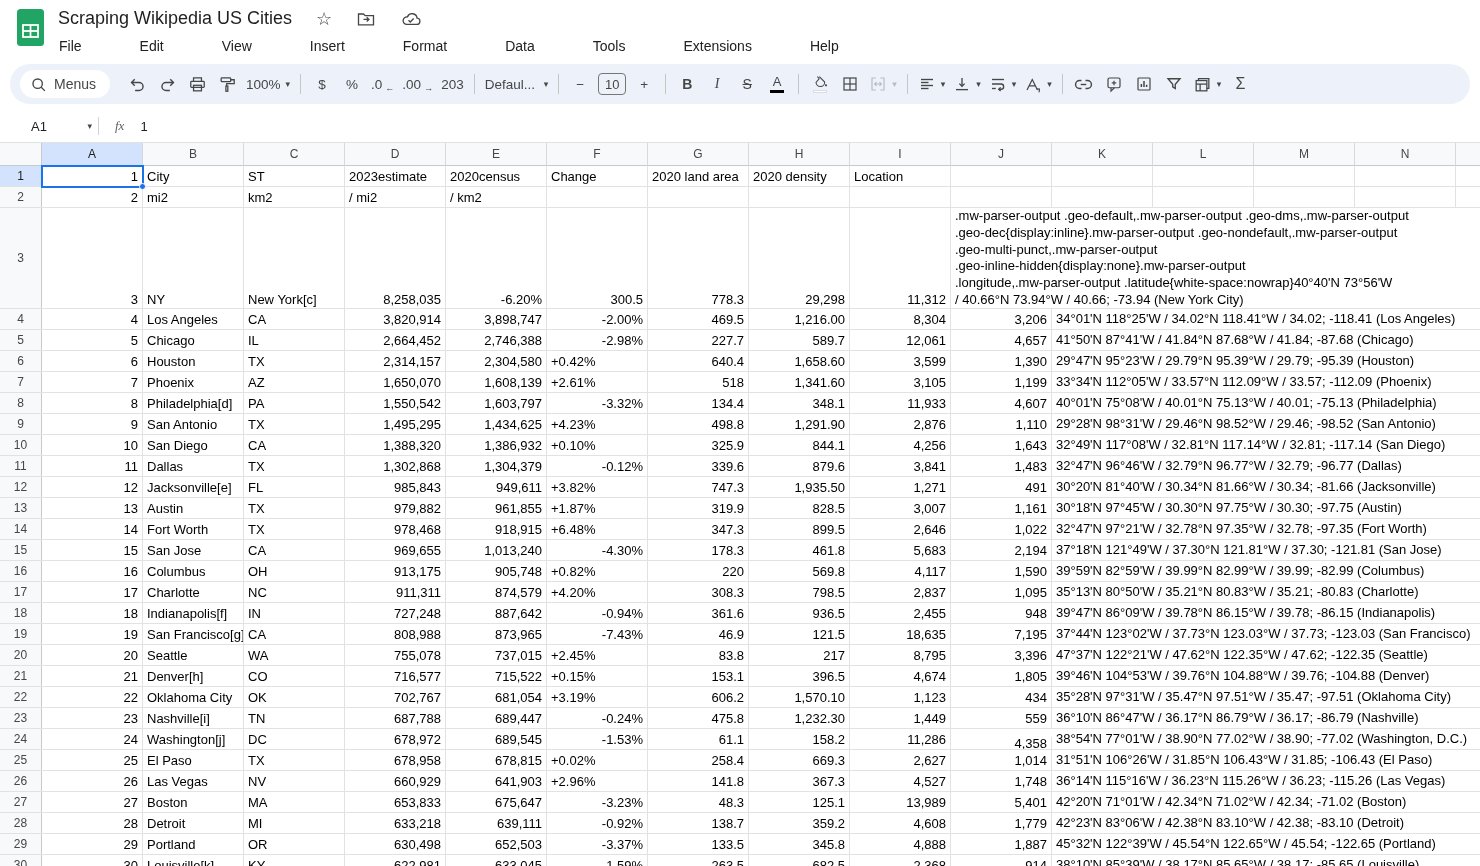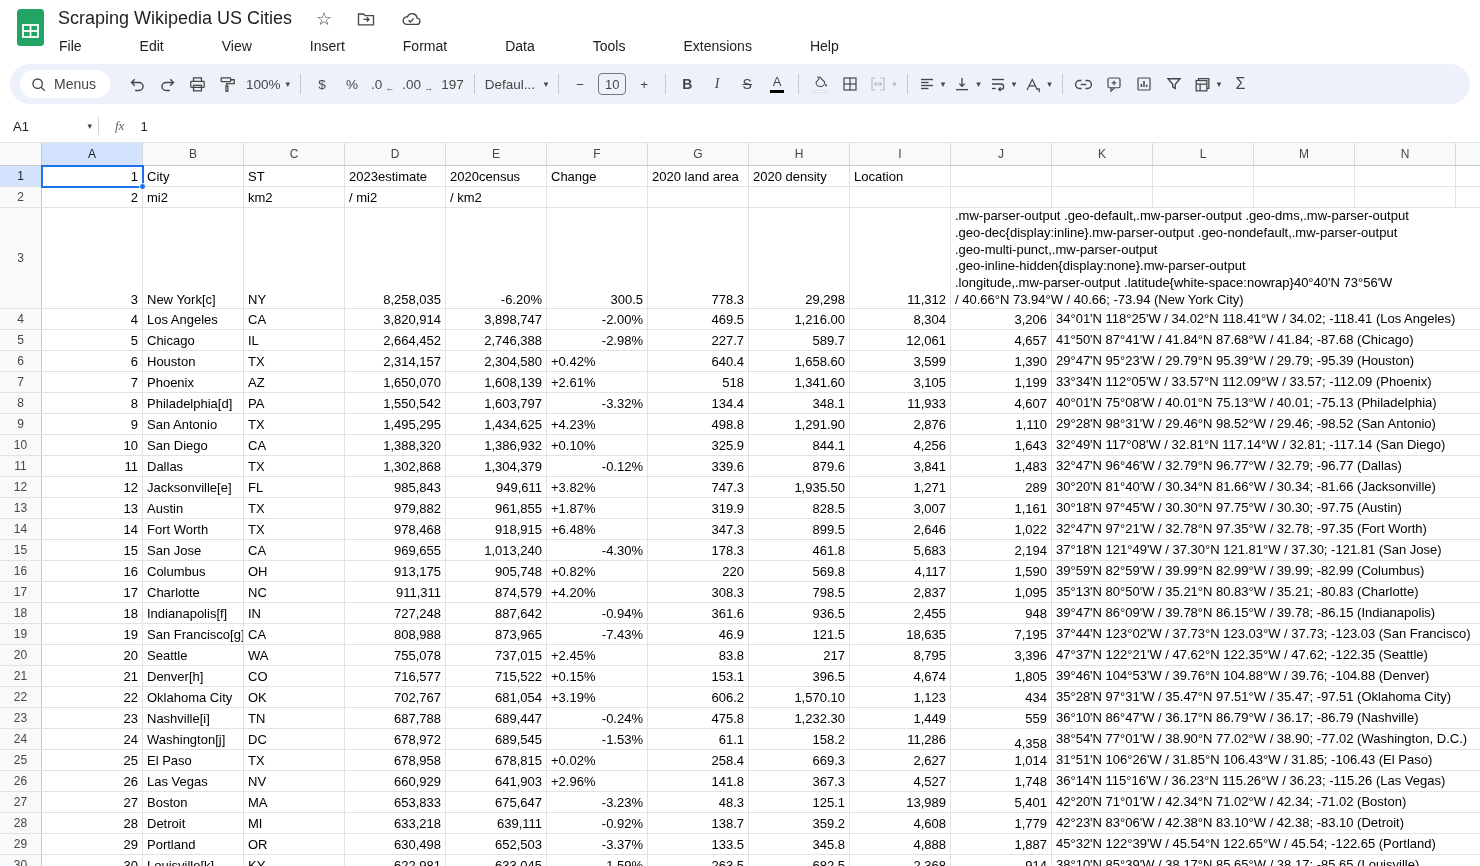--- a/index.html
+++ b/index.html
@@ -38,21 +38,21 @@
   .stack .ltr { font-size:13px; }
   .abar { width:14px; height:3px; background:#000; margin-top:2px; }
   .fbar { width:14px; height:3px; background:#fff; border:0.5px solid #dadce0; margin-top:1px; }
   .subarr { font-size:9px; margin:7px 0 0 1px; }
   .sigma { font-size:16px; }
   .fontname { font-size:13.5px; width:54px; text-align:left; }
 
   
   #formulabar { position:absolute; top:110px; left:0; width:1480px; height:32px;
     display:flex; align-items:center; background:#fff; }
-  .namebox { display:flex; align-items:center; width:92px; padding-left:13px; }
+  .namebox { display:flex; align-items:center; width:92px; padding-left:31px; }
   .namebox .ref { font-size:13px; color:#202124; flex:1; }
   .fdiv { width:1px; height:18px; background:#d0d3d6; margin:0 6px; }
   .fx { font-size:13px; font-style:italic; color:#5f6368; margin:0 8px 0 10px; font-family:"Liberation Serif",serif; }
   .fval { font-size:13px; color:#202124; margin-left:8px; }
 
   
   #grid { position:absolute; top:142px; left:0; width:1480px; height:724px; overflow:hidden;
     font-size:13px; background:#fff; }
   .ghdr-row { display:flex; height:24px; border-top:1px solid #e1e3e1; }
   .corner { width:42px; flex:none; background:#f8f9fa; border-right:1px solid #c6cacd; border-bottom:1px solid #c6cacd; }
@@ -167,21 +167,21 @@
   <button class="tbtn">$</button>
   <button class="tbtn">%</button>
   <button class="tbtn">
     <span>.0</span>
       <span class="subarr">←</span>
   </button>
   <button class="tbtn">
     <span>.00</span>
       <span class="subarr">→</span>
   </button>
-  <button class="tbtn">197</button>
+  <button class="tbtn">203</button>
 
   <div class="tdiv"></div>
 
   <button class="tbtn">
     <span class="fontname">Defaul...</span>
     <span class="crt">▾</span>
   </button>
 
   <div class="tdiv"></div>
 
@@ -368,22 +368,22 @@
       <div class="cell" style="justify-content: flex-start;"></div>
       <div class="cell"></div>
       <div class="cell"></div>
       <div class="cell"></div>
       <div class="cell"></div>
       <div class="cell fillc nb"></div>
     </div>
     <div class="grow tall">
       <div class="rhdr">3</div>
       <div class="cell" style="justify-content: flex-end;">3</div>
+      <div class="cell" style="justify-content: flex-start;">NY</div>
       <div class="cell" style="justify-content: flex-start;">New York[c]</div>
-      <div class="cell" style="justify-content: flex-start;">NY</div>
       <div class="cell" style="justify-content: flex-end;">8,258,035</div>
       <div class="cell" style="justify-content: flex-end;">-6.20%</div>
       <div class="cell" style="justify-content: flex-end;">300.5</div>
       <div class="cell" style="justify-content: flex-end;">778.3</div>
       <div class="cell" style="justify-content: flex-end;">29,298</div>
       <div class="cell" style="justify-content: flex-end;">11,312</div>
       <div class="cell kcell nb">
         <span class="ktext">.mw-parser-output .geo-default,.mw-parser-output .geo-dms,.mw-parser-output
 .geo-dec{display:inline}.mw-parser-output .geo-nondefault,.mw-parser-output
 .geo-multi-punct,.mw-parser-output
@@ -560,21 +560,21 @@
       <div class="rhdr">12</div>
       <div class="cell" style="justify-content: flex-end;">12</div>
       <div class="cell" style="justify-content: flex-start;">Jacksonville[e]</div>
       <div class="cell" style="justify-content: flex-start;">FL</div>
       <div class="cell" style="justify-content: flex-end;">985,843</div>
       <div class="cell" style="justify-content: flex-end;">949,611</div>
       <div class="cell" style="justify-content: flex-start;">+3.82%</div>
       <div class="cell" style="justify-content: flex-end;">747.3</div>
       <div class="cell" style="justify-content: flex-end;">1,935.50</div>
       <div class="cell" style="justify-content: flex-end;">1,271</div>
-      <div class="cell" style="justify-content: flex-end;">289</div>
+      <div class="cell" style="justify-content: flex-end;">491</div>
       <div class="cell kcell nb">
         <span class="ktext">30°20'N 81°40'W / 30.34°N 81.66°W / 30.34; -81.66 (Jacksonville)</span>
       </div>
       <div class="cell nb"></div>
       <div class="cell nb"></div>
       <div class="cell nb"></div>
       <div class="cell fillc nb"></div>
     </div>
     <div class="grow">
       <div class="rhdr">13</div>

